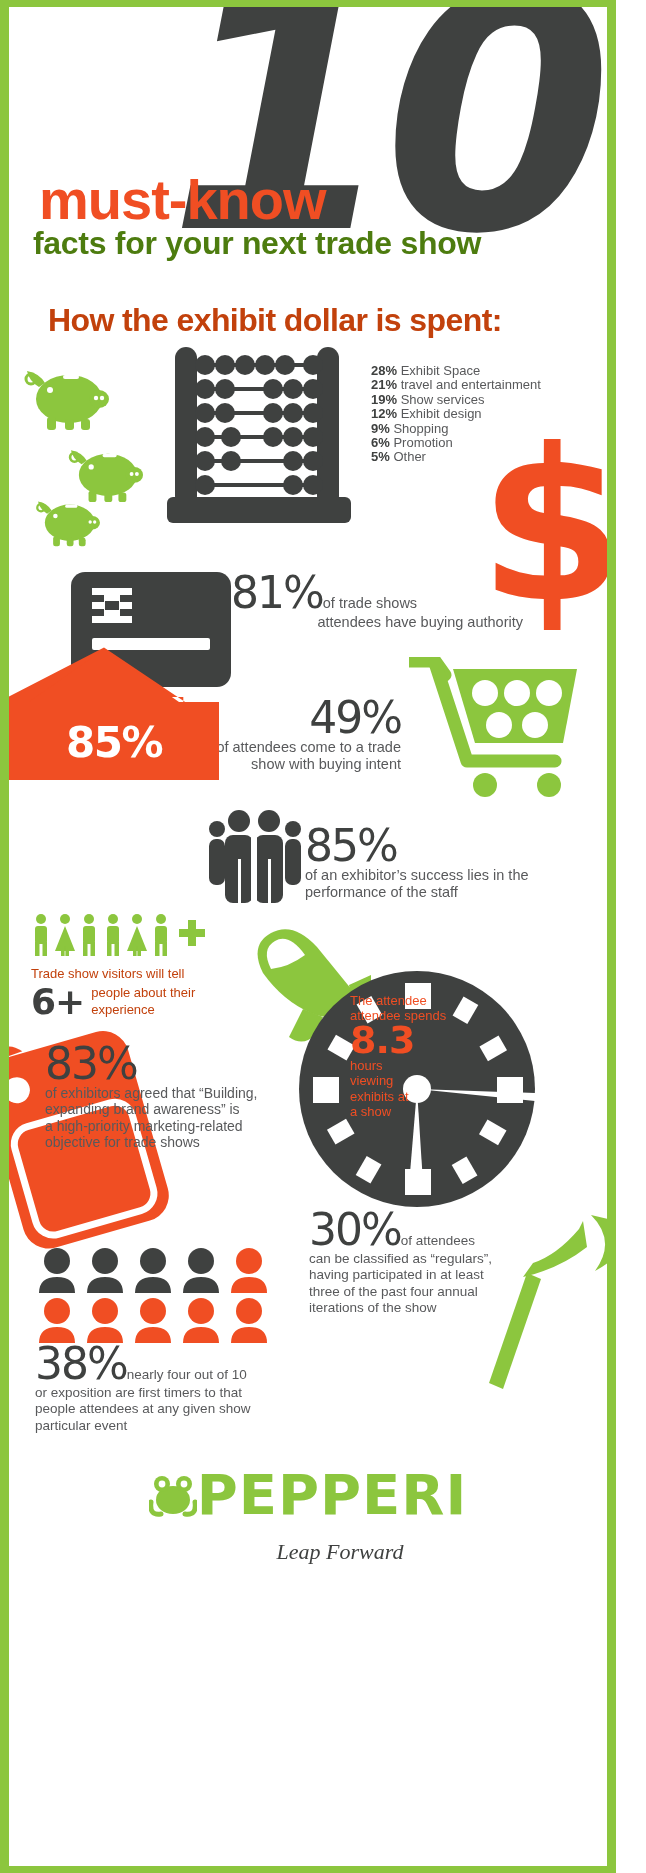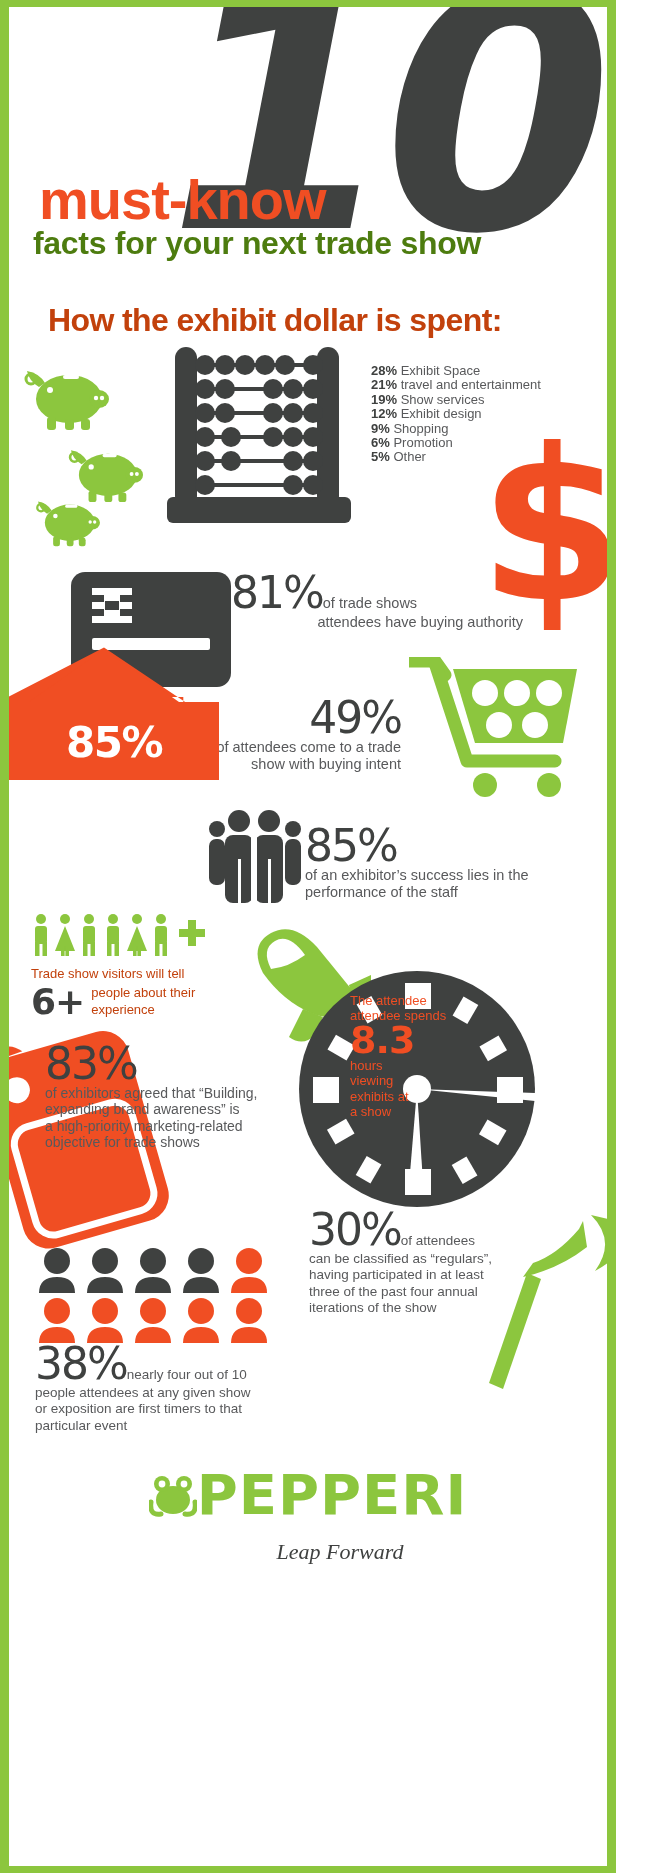--- a/index.html
+++ b/index.html
@@ -613,22 +613,22 @@
   <div id="stat30">
     <span class="bignum">30%</span><span class="cap">of attendees</span>
     <div class="cap">can be classified as “regulars”,</div>
     <div class="cap">having participated in at least</div>
     <div class="cap">three of the past four annual</div>
     <div class="cap">iterations of the show</div>
   </div>
 
   <div id="stat38">
     <span class="bignum">38%</span><span class="cap">nearly four out of 10</span>
+    <div class="cap">or exposition are first timers to that</div>
     <div class="cap">people attendees at any given show</div>
-    <div class="cap">or exposition are first timers to that</div>
     <div class="cap">particular event</div>
   </div>
 
   <div id="logo-wrap">
     <svg class="inline-svg" width="48" height="46" viewBox="0 0 48 46">
       <ellipse cx="24" cy="28" rx="17" ry="14" fill="#8CC63E"></ellipse>
       <circle cx="13" cy="12" r="8" fill="#8CC63E"></circle>
       <circle cx="35" cy="12" r="8" fill="#8CC63E"></circle>
       <circle cx="13" cy="12" r="3.4" fill="#ffffff"></circle>
       <circle cx="35" cy="12" r="3.4" fill="#ffffff"></circle>

